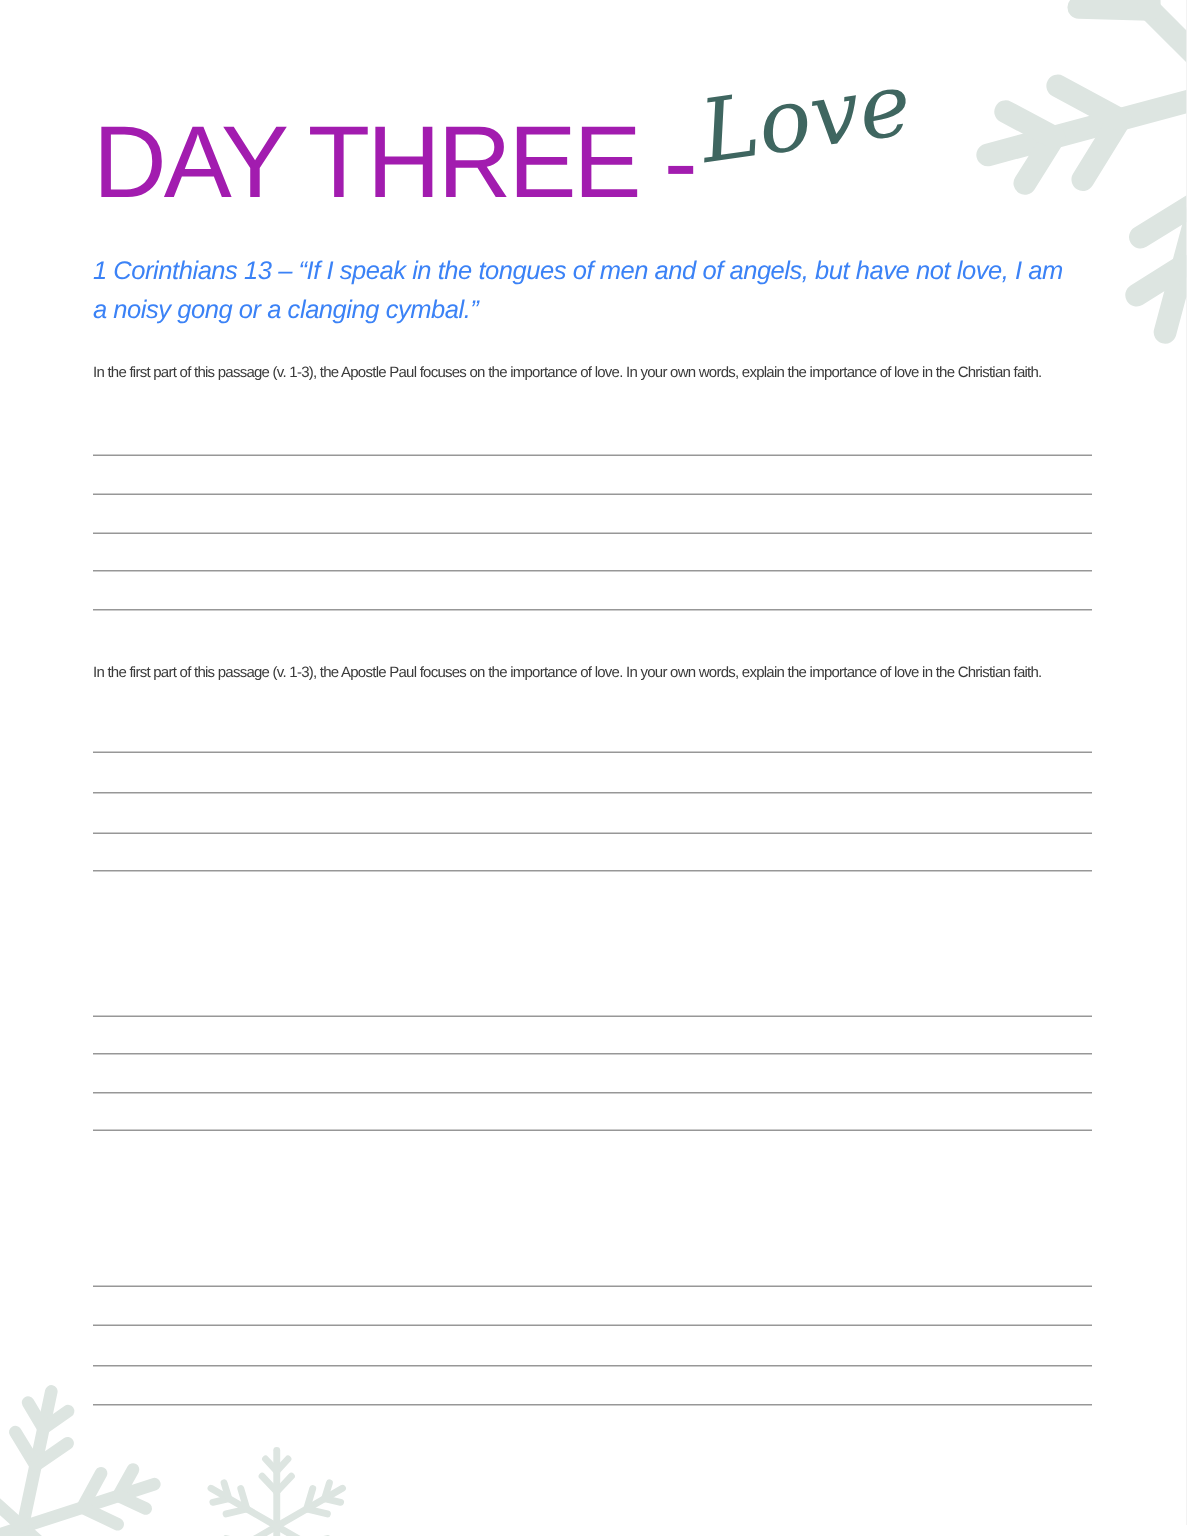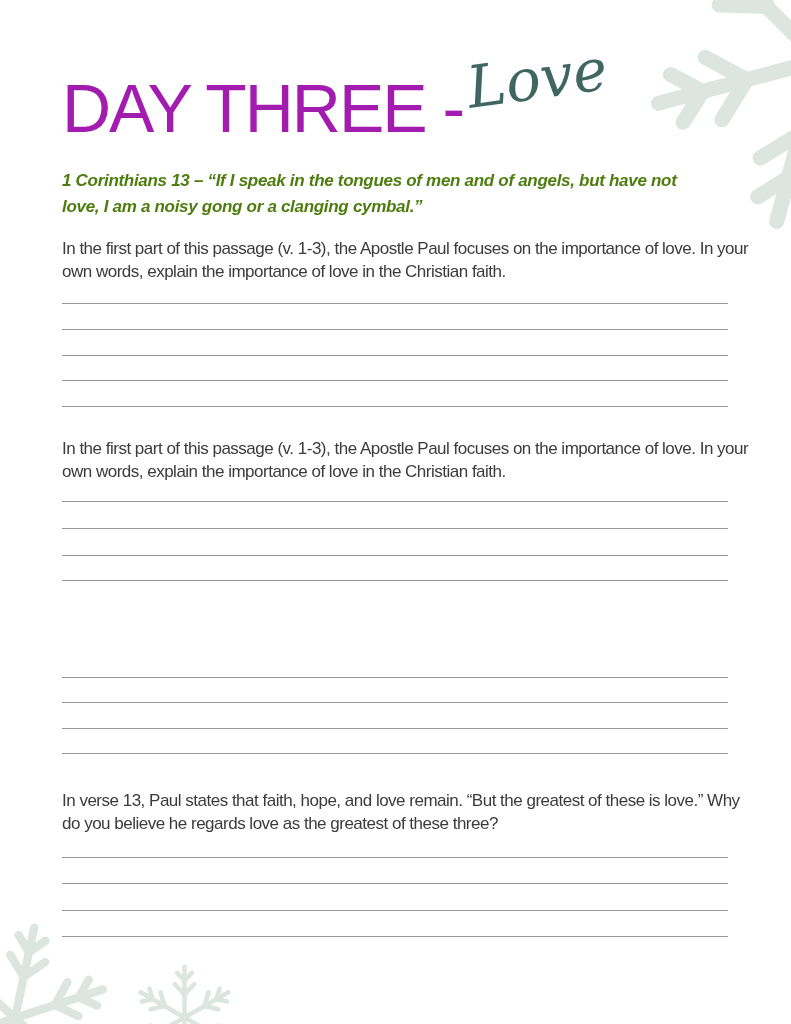--- a/index.html
+++ b/index.html
@@ -36,30 +36,30 @@
     transform: rotate(-8deg);
     transform-origin: left bottom;
   }
   .verse {
     position: absolute;
     left: 62px;
     top: 168px;
     width: 655px;
     font-size: 17px;
     line-height: 26px;
-    font-weight: bold;
+    font-weight: normal;
     font-style: italic;
     letter-spacing: -0.3px;
-    color: #4d7c0f;
+    color: #3b82f6;
   }
   .question {
     position: absolute;
     left: 62px;
     width: 688px;
-    font-size: 17px;
+    font-size: 10px;
     line-height: 23px;
     letter-spacing: -0.5px;
     color: #3b3b3b;
   }
   .q1 { top: 237px; }
   .q2 { top: 437px; }
   .q3 { top: 614px; }
   .q4 { top: 789px; }
   .rule {
     position: absolute;
@@ -138,19 +138,18 @@
   <div class="rule" style="top:501px"></div>
   <div class="rule" style="top:528px"></div>
   <div class="rule" style="top:555px"></div>
   <div class="rule" style="top:580px"></div>
 
   <div class="rule" style="top:677px"></div>
   <div class="rule" style="top:702px"></div>
   <div class="rule" style="top:728px"></div>
   <div class="rule" style="top:753px"></div>
 
-  <p class="question q4">In verse 13, Paul states that faith, hope, and love remain. “But the greatest of these is love.” Why do you believe he regards love as the greatest of these three?</p>
   <div class="rule" style="top:857px"></div>
   <div class="rule" style="top:883px"></div>
   <div class="rule" style="top:910px"></div>
   <div class="rule" style="top:936px"></div>
 
 </div>
 
 </body></html>

